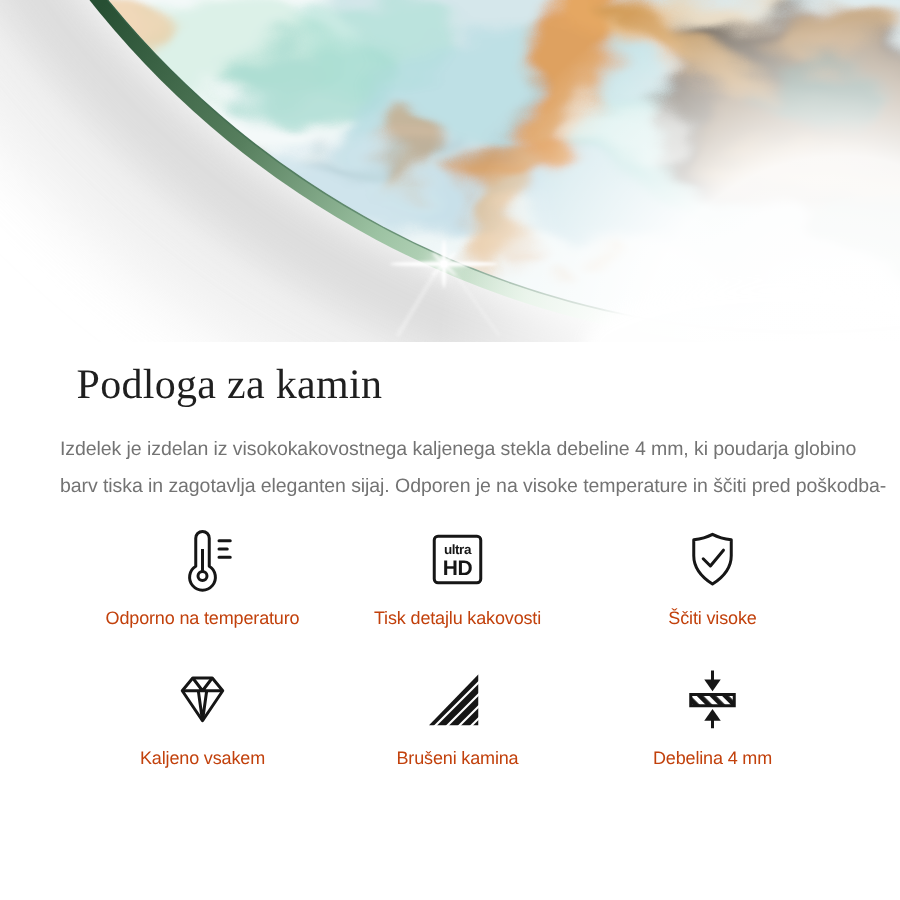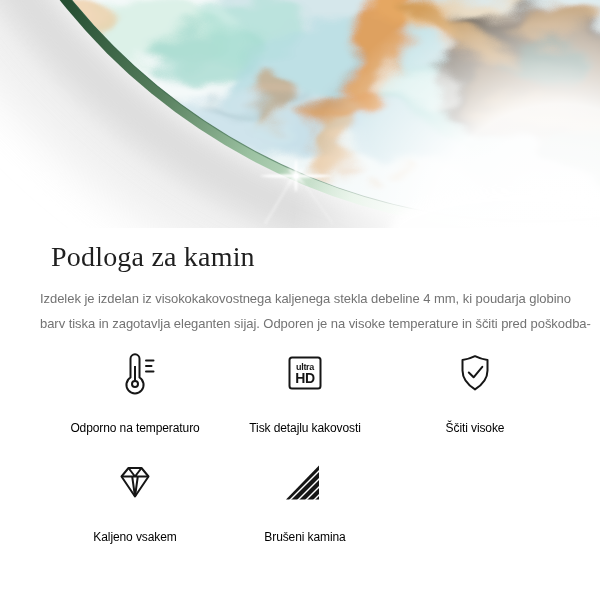--- a/index.html
+++ b/index.html
@@ -17,21 +17,21 @@
   }
   .title span{display:block;}
   .desc{margin-top:12px;font-size:13px;line-height:25px;color:#737373;letter-spacing:-.05px;}
   .desc div{white-space:nowrap;}
   .features{
     display:grid;grid-template-columns:1fr 1fr 1fr;row-gap:24px;
     padding:14px 0 0 10px;
   }
   .feature{display:flex;flex-direction:column;align-items:center;}
   .feature .icn{height:46px;display:flex;align-items:center;}
-  .feature .lbl{margin-top:25px;font-size:12px;line-height:14px;color:#000000;letter-spacing:-.1px;}
+  .feature .lbl{margin-top:9px;font-size:12px;line-height:14px;color:#c2410c;letter-spacing:-.1px;}
   .ic{stroke:#161616;fill:none;stroke-width:2;}
 </style>
 </head>
 <body>
 
 <div class="hero">
   <svg width="600" height="228" viewBox="0 0 600 228">
     <defs>
       <filter id="fSoft" x="-40%" y="-40%" width="180%" height="180%">
           <feGaussianBlur stdDeviation="14"></feGaussianBlur>
@@ -203,15 +203,33 @@
             <path d="M7 44 L44 7"></path>
             <path d="M15 44 L44 15"></path>
             <path d="M23 44 L44 23"></path>
             <path d="M31 44 L44 31"></path>
           </g>
         </svg>
       </div>
       <div class="lbl">Brušeni kamina</div>
     </div>
 
+    <div class="feature">
+      <div class="icn">
+        <svg width="44" height="44" viewBox="0 0 44 44">
+          <defs>
+            <pattern id="hatch" width="6" height="6" patternUnits="userSpaceOnUse" patternTransform="rotate(-45)">
+              <rect width="6" height="6" fill="#ffffff"></rect>
+              <rect width="3.2" height="6" fill="#161616"></rect>
+            </pattern>
+          </defs>
+          <rect x="7.5" y="19" width="29" height="7.5" fill="url(#hatch)" stroke="#161616" stroke-width="2"></rect>
+          <path class="ic" d="M22 3 V9.5" stroke-width="2.4"></path>
+          <polygon points="16.5,9 27.5,9 22,16.8" fill="#161616"></polygon>
+          <path class="ic" d="M22 41.5 V36" stroke-width="2.4"></path>
+          <polygon points="16.5,36.5 27.5,36.5 22,28.7" fill="#161616"></polygon>
+        </svg>
+      </div>
+      <div class="lbl">Debelina 4 mm</div>
+    </div>
 
   </div>
 </div>
 
 </body></html>

